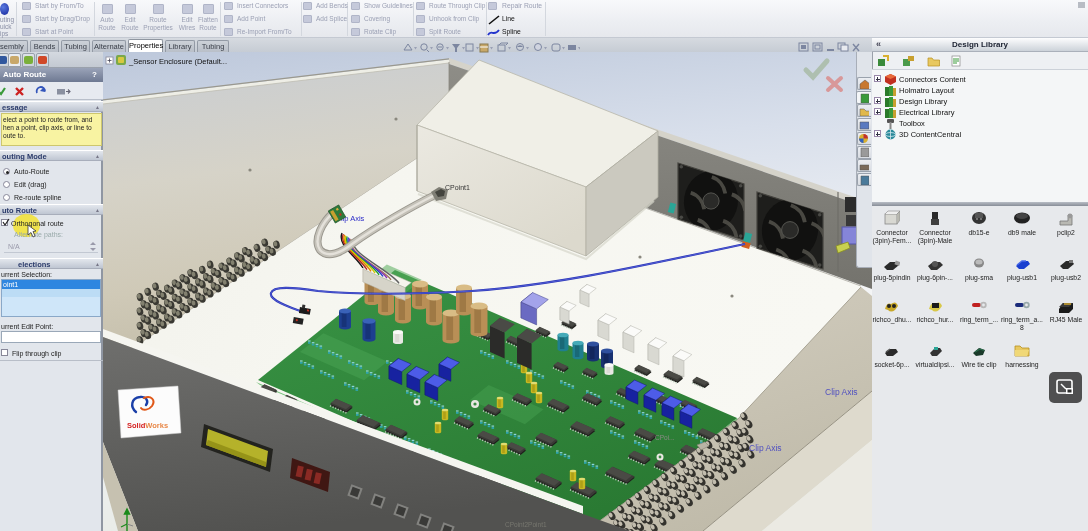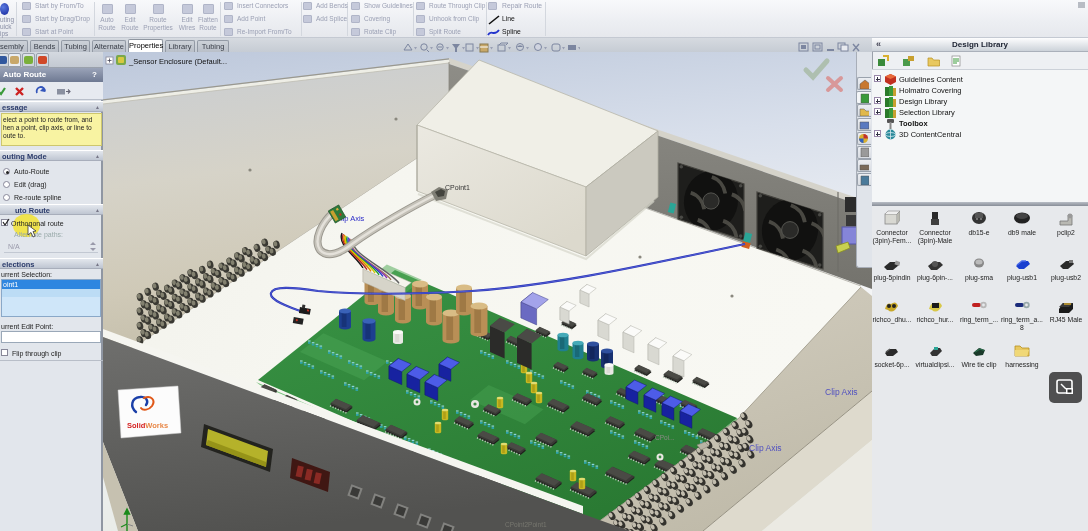--- a/index.html
+++ b/index.html
@@ -1176,38 +1176,38 @@
 <div class="ab" style="left:1px;top:113px;width:101px;height:33px;background:#f8f3a2;border:1px solid #cdc66e;font-size:6.6px;color:#222;line-height:1.22;padding:2px 1px">elect a point to route from, and hen a point, clip axis, or line to oute to.</div>
 <div class="ab" style="left:0;top:150px;width:103px;height:11px;background:linear-gradient(#e3e7ed,#bfc6d2);border-top:1px solid #fff;border-bottom:1px solid #a8aebb;font-size:7.5px;font-weight:bold;color:#2a3a6a;line-height:11px;padding-left:2px">outing Mode<span style="float:right;margin-right:3px;color:#778;font-size:5px;line-height:11px">▲</span></div>
 <div class="ab" style="left:3px;top:168px;width:7px;height:7px;border-radius:50%;background:#fff;border:1px solid #889;">
     <div style="position:absolute;left:1.5px;top:1.5px;width:3px;height:3px;border-radius:50%;background:#222"></div>
   </div>
 <div style="position:absolute;left:14px;top:168px;font-size:7px;color:#222;font-weight:normal;white-space:nowrap;line-height:1;">Auto-Route</div>
 <div class="ab" style="left:3px;top:181px;width:7px;height:7px;border-radius:50%;background:#fff;border:1px solid #889;"></div>
 <div style="position:absolute;left:14px;top:181px;font-size:7px;color:#222;font-weight:normal;white-space:nowrap;line-height:1;">Edit (drag)</div>
 <div class="ab" style="left:3px;top:194px;width:7px;height:7px;border-radius:50%;background:#fff;border:1px solid #889;"></div>
 <div style="position:absolute;left:14px;top:194px;font-size:7px;color:#222;font-weight:normal;white-space:nowrap;line-height:1;">Re-route spline</div>
-<div class="ab" style="left:0;top:204px;width:103px;height:11px;background:linear-gradient(#e3e7ed,#bfc6d2);border-top:1px solid #fff;border-bottom:1px solid #a8aebb;font-size:7.5px;font-weight:bold;color:#2a3a6a;line-height:11px;padding-left:15px">uto Route<span style="float:right;margin-right:3px;color:#778;font-size:5px;line-height:11px">▲</span></div>
+<div class="ab" style="left:0;top:204px;width:103px;height:11px;background:linear-gradient(#e3e7ed,#bfc6d2);border-top:1px solid #fff;border-bottom:1px solid #a8aebb;font-size:7.5px;font-weight:bold;color:#2a3a6a;line-height:11px;padding-left:2px">uto Route<span style="float:right;margin-right:3px;color:#778;font-size:5px;line-height:11px">▲</span></div>
 <div class="ab" style="left:13px;top:214px;width:27px;height:23px;border-radius:50%;background:#f2e23c;opacity:0.9"></div>
 <div class="ab" style="left:1px;top:219px;width:7px;height:7px;background:#fff;border:1px solid #889"></div>
 <svg class="ab" style="left:1px;top:218px" width="9" height="9">
     <path d="M2,4 l2,3 l4,-6" stroke="#222" stroke-width="1.2" fill="none"></path>
   </svg>
 <div style="position:absolute;left:11px;top:220px;font-size:7px;color:#222;font-weight:normal;white-space:nowrap;line-height:1;">Orthogonal route</div>
 <div style="position:absolute;left:14px;top:231px;font-size:7px;color:#9aa;font-weight:normal;white-space:nowrap;line-height:1;">Alternate paths:</div>
 <div class="ab" style="left:4px;top:240px;width:94px;height:13px;border-bottom:1px solid #c2c8d2"></div>
 <div style="position:absolute;left:8px;top:243px;font-size:7px;color:#99a;font-weight:normal;white-space:nowrap;line-height:1;">N/A</div>
 <svg class="ab" style="left:89px;top:241px" width="8" height="11">
     <path d="M1,4 l3,-3 l3,3 Z" fill="#99a"></path>
     <path d="M1,7 l3,3 l3,-3 Z" fill="#99a"></path>
   </svg>
 <svg class="ab" style="left:26px;top:224px" width="12" height="14">
     <path d="M2,1 L2,11 L5,8.5 L7,13 L9,12 L7,7.5 L10,7 Z" fill="#fff" stroke="#333" stroke-width="0.8"></path>
   </svg>
-<div class="ab" style="left:0;top:258px;width:103px;height:11px;background:linear-gradient(#e3e7ed,#bfc6d2);border-top:1px solid #fff;border-bottom:1px solid #a8aebb;font-size:7.5px;font-weight:bold;color:#2a3a6a;line-height:11px;padding-left:2px">elections<span style="float:right;margin-right:3px;color:#778;font-size:5px;line-height:11px">▲</span></div>
+<div class="ab" style="left:0;top:258px;width:103px;height:11px;background:linear-gradient(#e3e7ed,#bfc6d2);border-top:1px solid #fff;border-bottom:1px solid #a8aebb;font-size:7.5px;font-weight:bold;color:#2a3a6a;line-height:11px;padding-left:18px">elections<span style="float:right;margin-right:3px;color:#778;font-size:5px;line-height:11px">▲</span></div>
 <div style="position:absolute;left:1px;top:271px;font-size:7px;color:#222;font-weight:normal;white-space:nowrap;line-height:1;">urrent Selection:</div>
 <div class="ab" style="left:1px;top:279px;width:100px;height:38px;background:#cfe6f9;border:1px solid #8aa8c8"></div>
 <div class="ab" style="left:2px;top:280px;width:98px;height:9px;background:#2e86e0;font-size:7px;color:#fff;line-height:9px;padding-left:1px">oint1</div>
 <div class="ab" style="left:2px;top:289px;width:98px;height:8px;background:#bcdcf5"></div>
 <div style="position:absolute;left:1px;top:323px;font-size:7px;color:#222;font-weight:normal;white-space:nowrap;line-height:1;">urrent Edit Point:</div>
 <div class="ab" style="left:1px;top:331px;width:100px;height:12px;background:#fff;border:1px solid #9aa8b8"></div>
 <div class="ab" style="left:1px;top:349px;width:7px;height:7px;background:#fff;border:1px solid #889"></div>
 <div style="position:absolute;left:12px;top:350px;font-size:7px;color:#222;font-weight:normal;white-space:nowrap;line-height:1;">Flip through clip</div>
 <div class="ab" style="left:0;top:360px;width:103px;height:1px;background:#b8bec8"></div>
 <div class="ab" style="left:856px;top:52px;width:16px;height:216px;background:#e0e4ea;border-left:1px solid #a8aeb8;border-bottom:1px solid #a8aeb8;border-radius:0 0 0 3px"></div>
@@ -1266,52 +1266,52 @@
 <div class="ab" style="left:872px;top:69px;width:216px;height:1px;background:#ccd1d8"></div>
 <div class="ab" style="left:872px;top:70px;width:216px;height:133px;background:#f4f6f7"></div>
 <div class="ab" style="left:874px;top:75px;width:7px;height:7px;background:#fff;border:1px solid #98a">
     <div style="position:absolute;left:1px;top:2.5px;width:3.5px;height:1px;background:#334"></div>
     <div style="position:absolute;left:2.2px;top:1.2px;width:1px;height:3.6px;background:#334"></div>
   </div>
 <svg class="ab" style="left:885px;top:74px" width="11" height="11">
     <path d="M5.5,0 L11,2.5 L11,8 L5.5,11 L0,8 L0,2.5 Z" fill="#c03020"></path>
     <path d="M5.5,0 L11,2.5 L5.5,5 L0,2.5 Z" fill="#e86a3a"></path>
   </svg>
-<div style="position:absolute;left:899px;top:76px;font-size:7.5px;color:#111;font-weight:normal;white-space:nowrap;line-height:1;">Guidelines Content</div>
+<div style="position:absolute;left:899px;top:76px;font-size:7.5px;color:#111;font-weight:normal;white-space:nowrap;line-height:1;">Connectors Content</div>
 <svg class="ab" style="left:885px;top:85px" width="11" height="11">
     <rect x="0" y="2" width="4" height="9" fill="#2a7a2a"></rect>
     <rect x="4" y="1" width="4" height="10" fill="#3a9a3a"></rect>
     <rect x="8" y="3" width="3" height="8" fill="#c8a030"></rect>
   </svg>
-<div style="position:absolute;left:899px;top:87px;font-size:7.5px;color:#111;font-weight:normal;white-space:nowrap;line-height:1;">Holmatro Covering</div>
+<div style="position:absolute;left:899px;top:87px;font-size:7.5px;color:#111;font-weight:normal;white-space:nowrap;line-height:1;">Holmatro Layout</div>
 <div class="ab" style="left:874px;top:97px;width:7px;height:7px;background:#fff;border:1px solid #98a">
     <div style="position:absolute;left:1px;top:2.5px;width:3.5px;height:1px;background:#334"></div>
     <div style="position:absolute;left:2.2px;top:1.2px;width:1px;height:3.6px;background:#334"></div>
   </div>
 <svg class="ab" style="left:885px;top:96px" width="11" height="11">
     <rect x="0" y="2" width="4" height="9" fill="#2a7a2a"></rect>
     <rect x="4" y="1" width="4" height="10" fill="#3a9a3a"></rect>
     <rect x="8" y="3" width="3" height="8" fill="#c8a030"></rect>
   </svg>
 <div style="position:absolute;left:899px;top:98px;font-size:7.5px;color:#111;font-weight:normal;white-space:nowrap;line-height:1;">Design Library</div>
 <div class="ab" style="left:874px;top:108px;width:7px;height:7px;background:#fff;border:1px solid #98a">
     <div style="position:absolute;left:1px;top:2.5px;width:3.5px;height:1px;background:#334"></div>
     <div style="position:absolute;left:2.2px;top:1.2px;width:1px;height:3.6px;background:#334"></div>
   </div>
 <svg class="ab" style="left:885px;top:107px" width="11" height="11">
     <rect x="0" y="2" width="4" height="9" fill="#2a7a2a"></rect>
     <rect x="4" y="1" width="4" height="10" fill="#3a9a3a"></rect>
     <rect x="8" y="3" width="3" height="8" fill="#c8a030"></rect>
   </svg>
-<div style="position:absolute;left:899px;top:109px;font-size:7.5px;color:#111;font-weight:normal;white-space:nowrap;line-height:1;">Selection Library</div>
+<div style="position:absolute;left:899px;top:109px;font-size:7.5px;color:#111;font-weight:normal;white-space:nowrap;line-height:1;">Electrical Library</div>
 <svg class="ab" style="left:885px;top:118px" width="11" height="11">
     <rect x="2" y="1" width="7" height="4" rx="1" fill="#555"></rect>
     <rect x="4.5" y="4" width="2" height="7" fill="#888"></rect>
   </svg>
-<div style="position:absolute;left:899px;top:120px;font-size:7.5px;color:#111;font-weight:bold;white-space:nowrap;line-height:1;">Toolbox</div>
+<div style="position:absolute;left:899px;top:120px;font-size:7.5px;color:#111;font-weight:normal;white-space:nowrap;line-height:1;">Toolbox</div>
 <div class="ab" style="left:874px;top:130px;width:7px;height:7px;background:#fff;border:1px solid #98a">
     <div style="position:absolute;left:1px;top:2.5px;width:3.5px;height:1px;background:#334"></div>
     <div style="position:absolute;left:2.2px;top:1.2px;width:1px;height:3.6px;background:#334"></div>
   </div>
 <svg class="ab" style="left:885px;top:129px" width="11" height="11">
     <circle cx="5.5" cy="5.5" r="5" fill="#2a8a9a"></circle>
     <ellipse cx="5.5" cy="5.5" rx="5" ry="2" fill="none" stroke="#d8e8f0" stroke-width="0.8"></ellipse>
     <path d="M5.5,0.5 v10" stroke="#d8e8f0" stroke-width="0.8"></path>
   </svg>
 <div style="position:absolute;left:899px;top:131px;font-size:7.5px;color:#111;font-weight:normal;white-space:nowrap;line-height:1;">3D ContentCentral</div>

